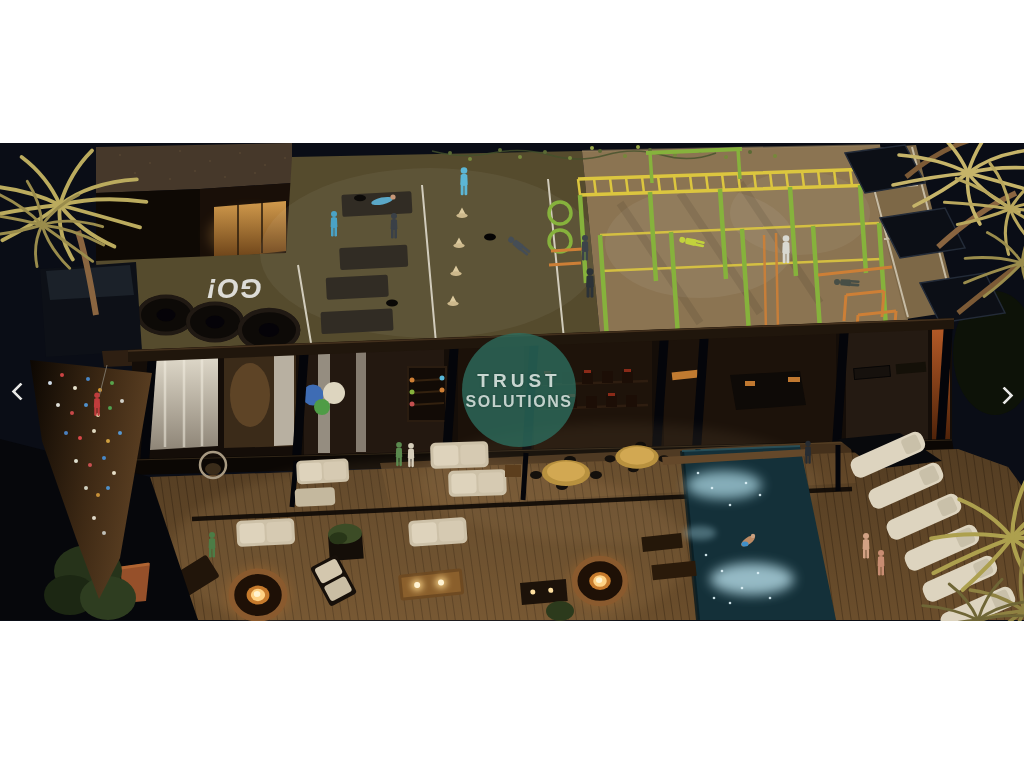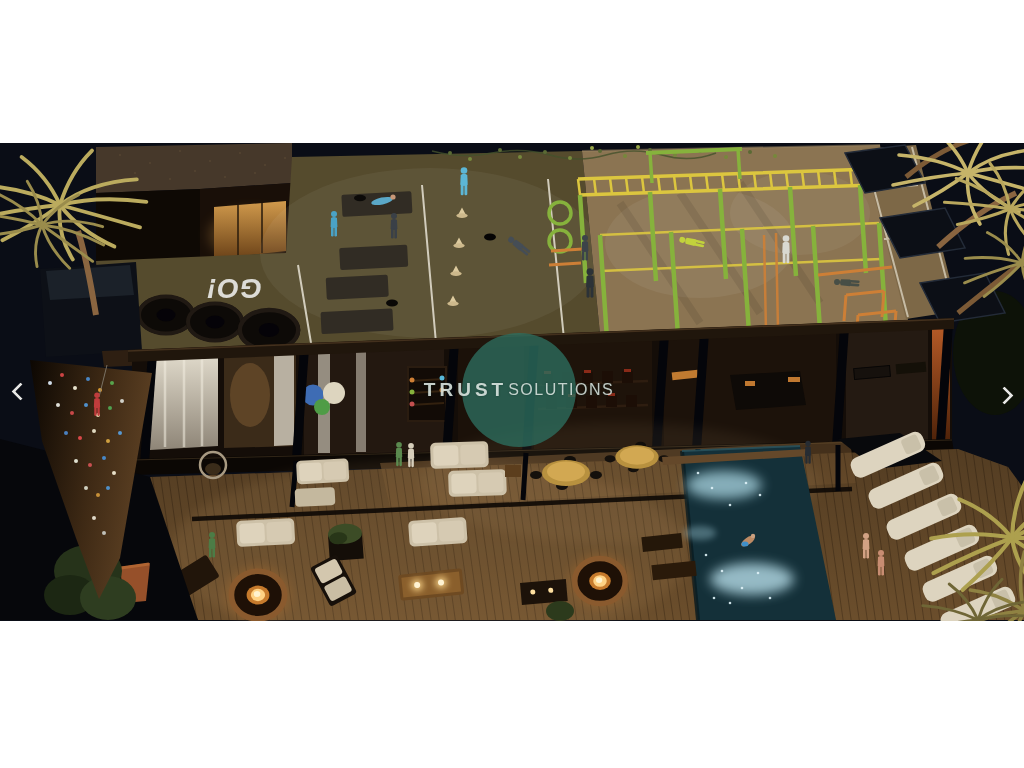--- a/index.html
+++ b/index.html
@@ -6,25 +6,25 @@
   *{box-sizing:border-box;}
   .page{position:relative;width:1024px;height:768px;background:#ffffff;font-family:"Liberation Sans",sans-serif;}
   .stage{position:absolute;left:0;top:143px;width:1024px;height:478px;background:#0a0d16;overflow:hidden;}
   .stage svg{position:absolute;left:0;top:0;}
   
   .go{position:absolute;left:188px;top:117px;width:92px;height:44px;transform:rotate(180deg);
       color:#e8e8e4;font-weight:bold;font-style:italic;font-size:28px;letter-spacing:1px;
       text-align:center;opacity:.93;z-index:3;}
   
   .wm{position:absolute;left:462px;top:190px;width:114px;height:114px;border-radius:50%;
-      background:rgba(45,110,95,.78);display:flex;align-items:center;
+      background:rgba(45,110,95,.78);display:flex;flex-direction:column;align-items:center;
       justify-content:center;gap:1px;z-index:4;}
   .wm .l1{font-size:19px;font-weight:bold;letter-spacing:4px;color:rgba(230,240,235,.85);
       text-shadow:0 0 2px rgba(15,45,38,.6);}
-  .wm .l2{font-size:16px;font-weight:normal;letter-spacing:1.5px;color:rgba(230,240,235,.82);
+  .wm .l2{font-size:16px;font-weight:bold;letter-spacing:1.5px;color:rgba(230,240,235,.82);
       text-shadow:0 0 2px rgba(15,45,38,.6);}
   
   .nav{position:absolute;width:34px;height:48px;background:transparent;border:none;padding:0;
       display:flex;align-items:center;justify-content:center;cursor:pointer;z-index:6;}
   .chev{display:block;width:13px;height:13px;border-left:3px solid #f3f3f1;border-bottom:3px solid #f3f3f1;
       border-radius:1px;opacity:.95;}
   .prev{left:3px;top:224px;}
   .next{left:987px;top:228px;}
   .prev .chev{transform:rotate(45deg);}
   .next .chev{transform:rotate(225deg);}

